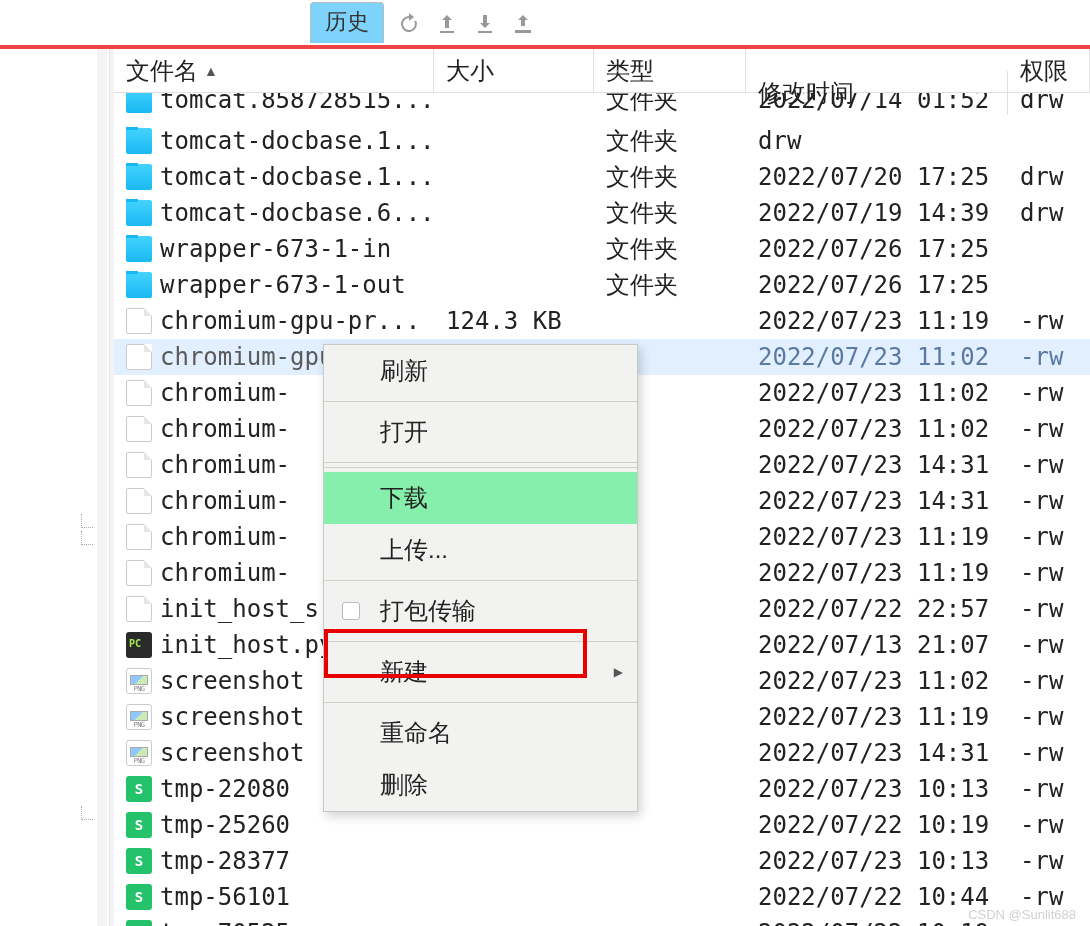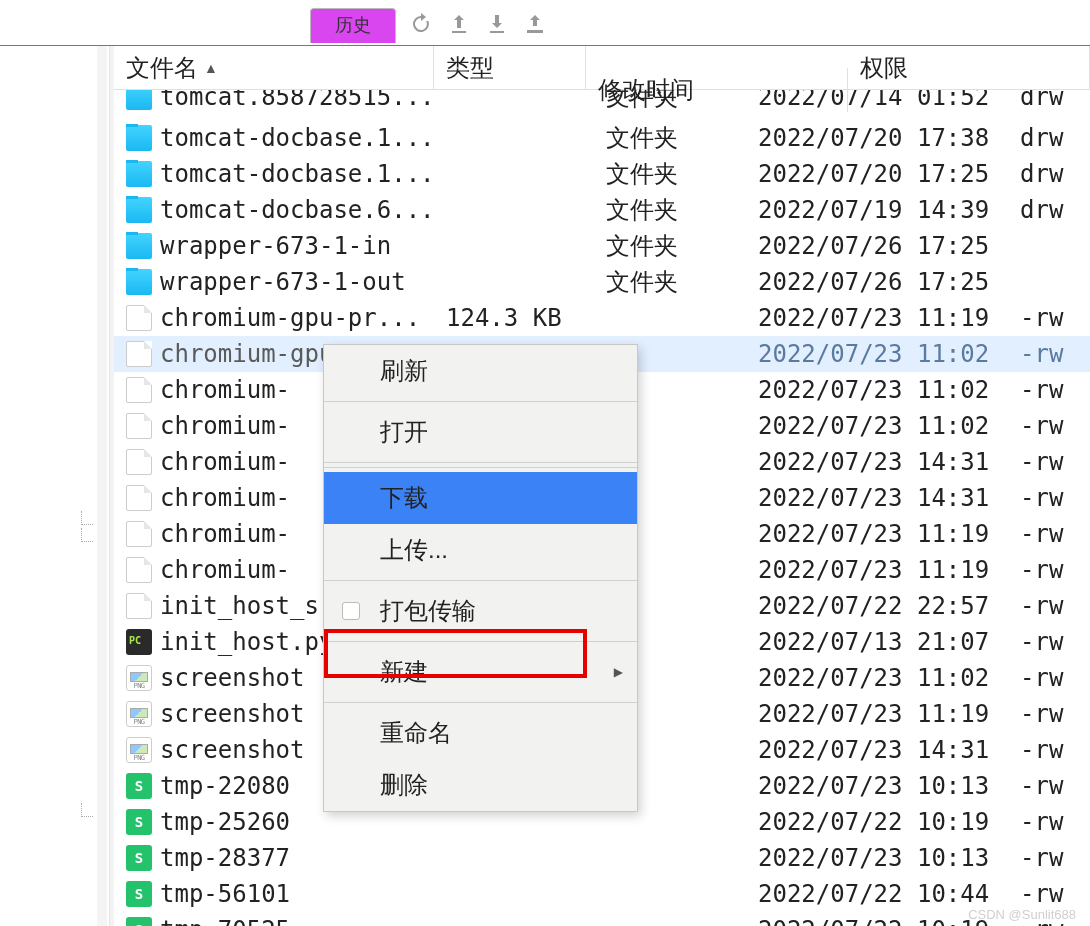--- a/index.html
+++ b/index.html
@@ -18,41 +18,41 @@
     display: flex;
     align-items: flex-end;
     padding-left: 310px;
     gap: 12px;
     border-bottom: 2px solid #fff;
   }
   .hist-btn {
     border: 1px solid #bbb;
     border-bottom: none;
     border-radius: 4px 4px 0 0;
-    padding: 4px 24px 6px;
-    background: #d946ef;
-    font-size: 18px;
+    padding: 4px 14px 6px;
+    background: #7dd3fc;
+    font-size: 22px;
     color: #333;
     cursor: pointer;
   }
   .tool-icon {
     width: 26px; height: 26px;
     display: inline-flex;
     align-items: center; justify-content: center;
     color: #999;
     cursor: pointer;
     margin-bottom: 6px;
   }
   .tool-icon svg { width: 24px; height: 24px; fill: #999; }
 
   
   .main {
     display: flex;
     height: calc(100% - 45px);
-    border-top: 1px solid #ef4444;
+    border-top: 4px solid #ef4444;
   }
   .left-gutter {
     width: 110px;
     border-right: 1px solid #e5e5e5;
     background: #fff;
     position: relative;
   }
   .left-scroll {
     position: absolute;
     right: 2px; top: 0; width: 10px; height: 100%;
@@ -162,21 +162,21 @@
     box-shadow: 3px 4px 10px rgba(0,0,0,0.18);
     font-size: 24px;
     color: #222;
     z-index: 50;
   }
   .ctx-item {
     padding: 10px 20px 10px 56px;
     position: relative;
     cursor: pointer;
   }
-  .ctx-item.hover { background: #3b82f6; }
+  .ctx-item.hover { background: #86efac; }
   .ctx-sep {
     height: 1px; background: #d0d0cd; margin: 4px 0;
   }
   .ctx-sub::after{
     content:"▶"; position:absolute; right:14px; top:50%;
     transform:translateY(-50%); font-size:12px; color:#555;
   }
   .ctx-check {
     position:absolute; left:18px; top:50%; transform:translateY(-50%);
     width:18px; height:18px; border:1px solid #bbb; border-radius:3px; background:#fff;
@@ -229,20 +229,21 @@
     <div class="tree-stub" style="top:482px"></div>
     <div class="tree-stub" style="top:757px"></div>
   </div>
 
   <div class="file-pane">
     <div class="col-header">
       <div class="col col-name">
         <span>文件名</span>
         <span class="sort-arrow">▲</span>
       </div>
+      <div class="col col-size">大小</div>
       <div class="col col-type">类型</div>
       <div class="col col-mtime">修改时间</div>
       <div class="col col-perm">权限</div>
     </div>
 
     <div class="rows" id="rows">
         <div class="row clip">
           <div class="c c-name">
             <span class="ficon folder"></span>
             <span>tomcat.858728515...</span>
@@ -252,21 +253,20 @@
           <div class="c c-mtime">2022/07/14 01:52</div>
           <div class="c c-perm">drw</div>
         </div>
         <div class="row">
           <div class="c c-name">
             <span class="ficon folder"></span>
             <span>tomcat-docbase.1...</span>
           </div>
           <div class="c c-size"></div>
           <div class="c c-type">文件夹</div>
-          <div class="c c-mtime">2022/07/20 17:38</div>
           <div class="c c-perm">drw</div>
         </div>
         <div class="row">
           <div class="c c-name">
             <span class="ficon folder"></span>
             <span>tomcat-docbase.1...</span>
           </div>
           <div class="c c-size"></div>
           <div class="c c-type">文件夹</div>
           <div class="c c-mtime">2022/07/20 17:25</div>

